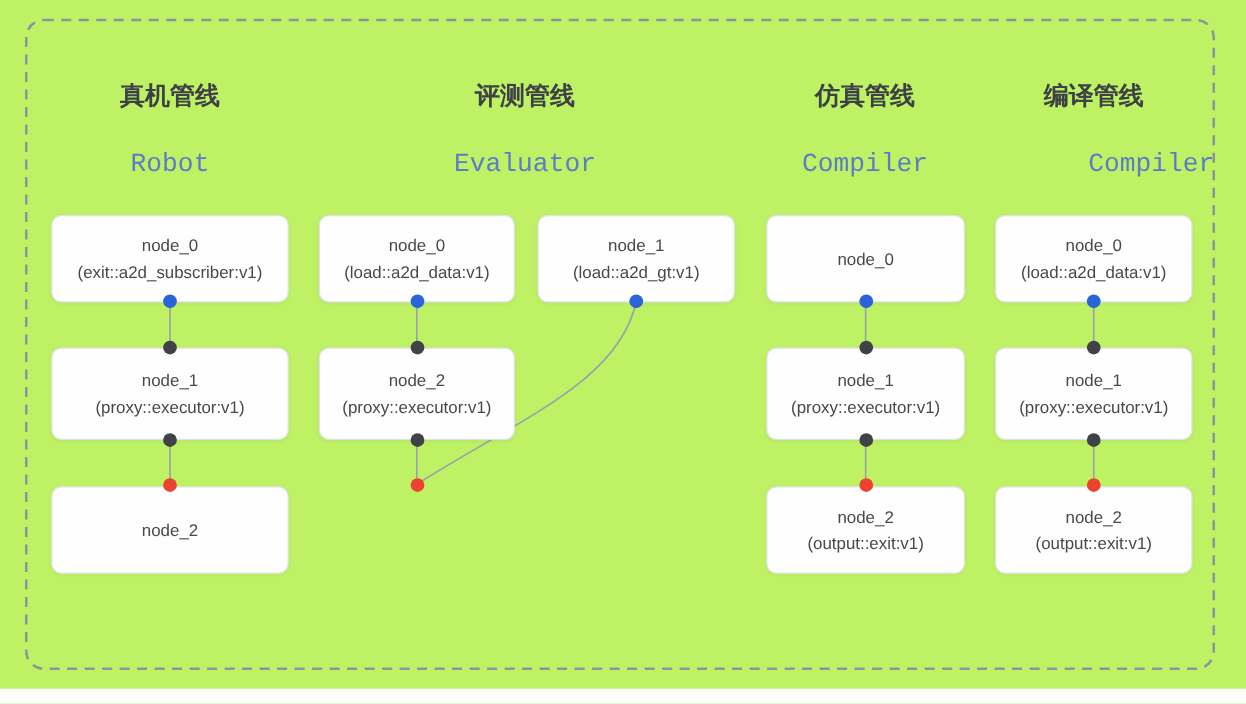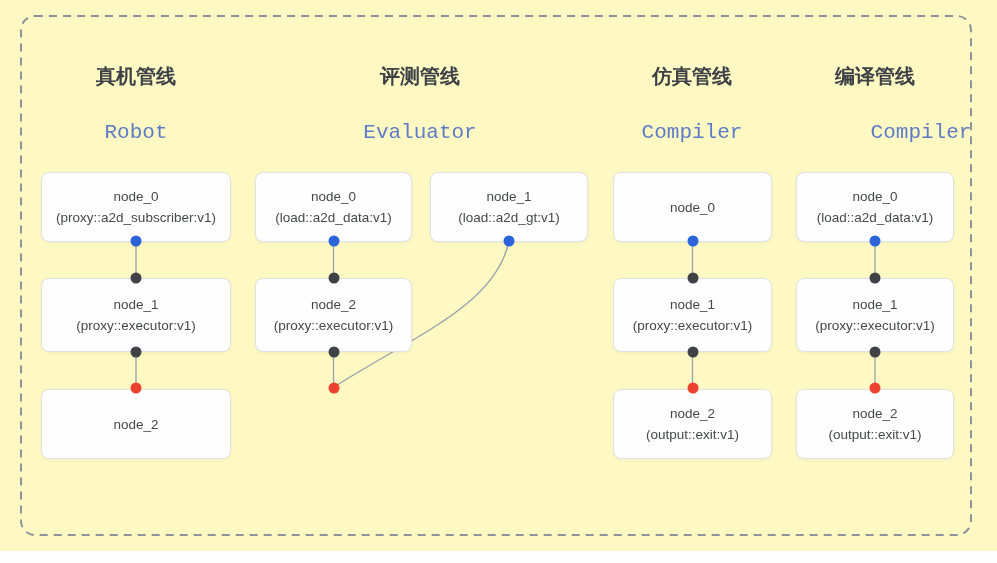--- a/index.html
+++ b/index.html
@@ -1,18 +1,18 @@
 <!DOCTYPE html>
 <html><head>
 <meta charset="utf-8">
 <style>
   * { margin:0; padding:0; box-sizing:border-box; }
   html,body { width:997px; height:563px; }
   body { font-family:"Liberation Sans", sans-serif; }
-  .canvas { position:relative; width:997px; height:563px; background:#fef9c3; overflow:hidden; }
+  .canvas { position:relative; width:997px; height:563px; background:#bef264; overflow:hidden; }
   .bottom-strip { position:absolute; left:0; top:551px; width:997px; height:12px; background:#fdfdfe; }
   .svg-layer { position:absolute; left:0; top:0; z-index:1; }
   .zh-title { position:absolute; top:63px; transform:translateX(-50%); font-size:20px; font-weight:600;
               color:#3d4046; white-space:nowrap; z-index:2; }
   .en-title { position:absolute; top:121px; transform:translateX(-50%); font-size:21px;
               color:#5d7cc8; white-space:nowrap; z-index:2;font-family:Liberation Mono, monospace; }
   .node { position:absolute; background:#fefefe; border:1px solid #e0e2e9; border-radius:8px;
           display:flex; flex-direction:column; align-items:center; justify-content:center;
           z-index:2; box-shadow:0 1px 3px rgba(70,90,140,.07); }
   .nl { font-size:13.5px; color:#47484d; line-height:21px; white-space:nowrap; }
@@ -47,21 +47,21 @@
   <div class="zh-title" style="left:692px">仿真管线</div>
   <div class="zh-title" style="left:875px">编译管线</div>
 
   <div class="en-title" style="left:136px">Robot</div>
   <div class="en-title" style="left:420px">Evaluator</div>
   <div class="en-title" style="left:692px">Compiler</div>
   <div class="en-title" style="left:921px">Compiler</div>
 
   <div class="node" style="left:41px;top:172px;width:190px;height:70px">
     <div class="nl">node_0</div>
-    <div class="nl">(proxy::a2d_subscriber:v1)</div>
+    <div class="nl">(exit::a2d_subscriber:v1)</div>
   </div>
   <div class="node" style="left:41px;top:278px;width:190px;height:74px">
     <div class="nl">node_1</div>
     <div class="nl">(proxy::executor:v1)</div>
   </div>
   <div class="node" style="left:41px;top:389px;width:190px;height:70px">
     <div class="nl">node_2</div>
   </div>
 
   <div class="node" style="left:255px;top:172px;width:157px;height:70px">

